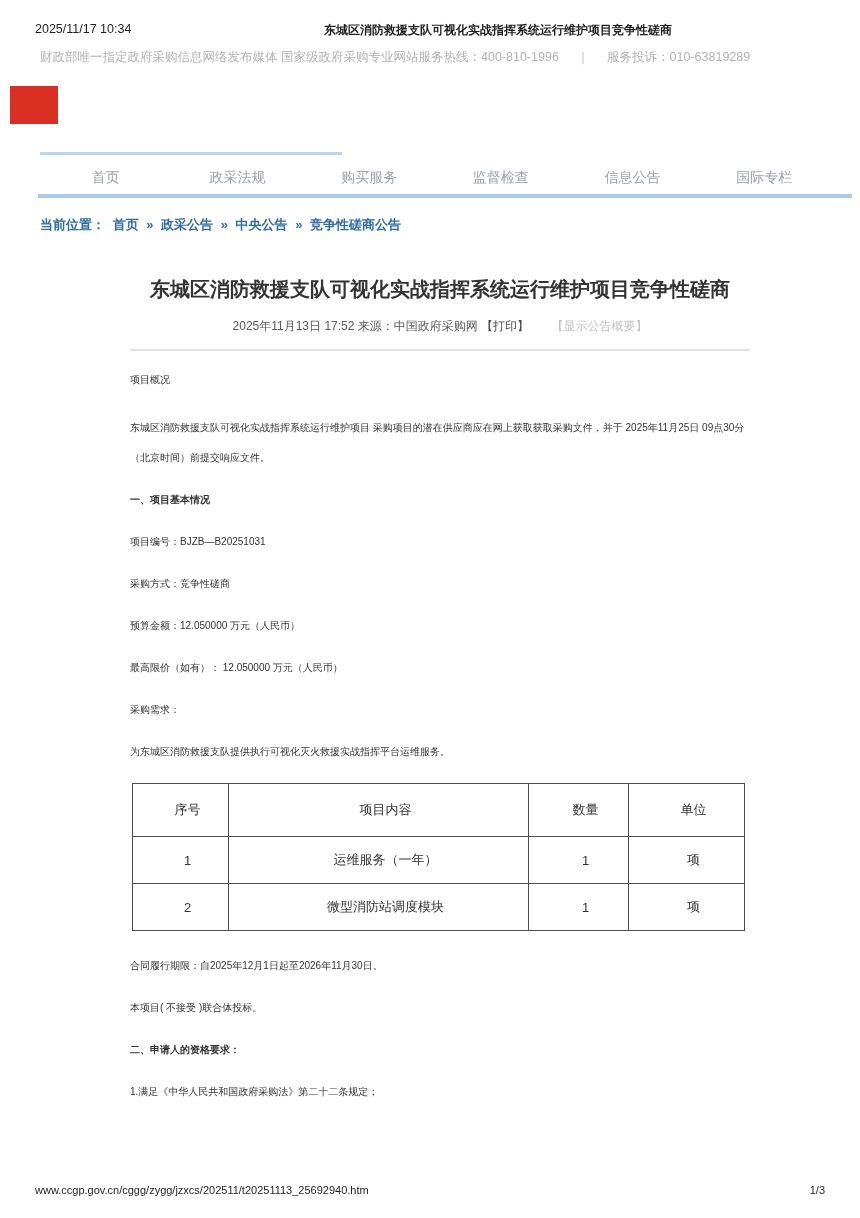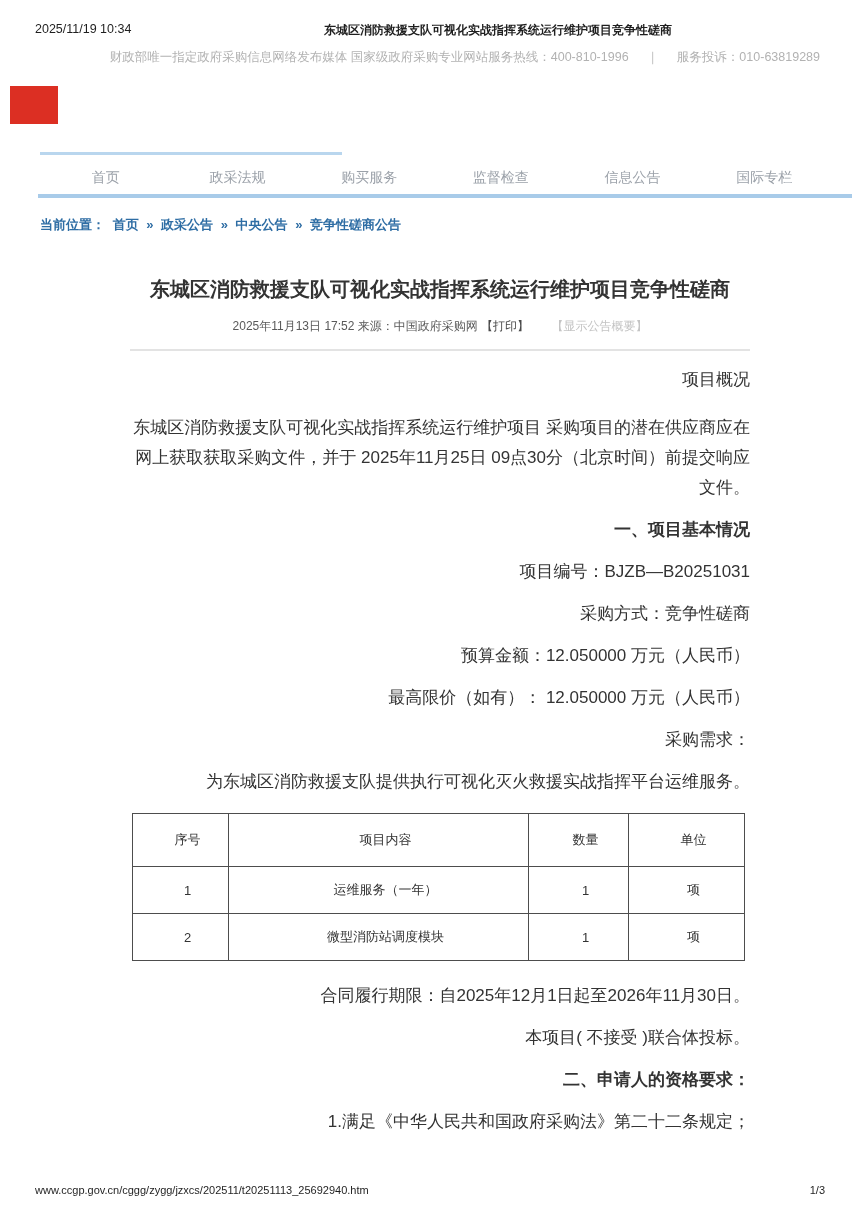--- a/index.html
+++ b/index.html
@@ -7,21 +7,21 @@
   body {
     width:860px; height:1218px; position:relative; overflow:hidden;
     font-family:"Liberation Sans","DejaVu Sans",sans-serif; color:#333;
   }
 
   
   .print-datetime { position:absolute; top:22px; left:35px; font-size:12.5px; color:#1f1f1f; }
   .print-doctitle { position:absolute; top:22px; left:324px; font-size:12px; font-weight:600; color:#1f1f1f; letter-spacing:0; }
 
   
-  .site-subrow { position:absolute; top:49px; left:40px; right:40px; display:flex; justify-content:flex-end; font-size:12.5px; color:#b2b2b2; }
+  .site-subrow { position:absolute; top:49px; left:40px; right:40px; display:flex; justify-content:flex-start; font-size:12.5px; color:#b2b2b2; }
   .site-subrow .svc { display:flex; gap:18px; }
 
   
   .logo-block { position:absolute; top:86px; left:10px; width:48px; height:38px; background:#dc2f23; }
 
   
   .nav-topline { position:absolute; top:152px; left:40px; width:302px; height:3px; background:#b9d6ee; }
   .nav-items { position:absolute; top:164px; left:40px; width:790px; display:flex; }
   .nav-item { flex:1; text-align:center; font-size:14px; color:#9ba1a9; line-height:26px; cursor:pointer; }
   .nav-bottomline { position:absolute; top:194px; left:38px; width:814px; height:4px; background:#a8cbe9; }
@@ -32,42 +32,42 @@
   .crumb-link { cursor:pointer; }
 
   
   .article { position:absolute; top:276px; left:130px; width:620px; }
   .article-title { font-size:20px; line-height:26px; font-weight:bold; color:#333; text-align:center; }
   .article-meta { margin-top:16px; text-align:center; font-size:12px; color:#595959; }
   .article-meta .btn-print { color:#4a4a4a; cursor:pointer; }
   .article-meta .btn-summary { color:#c4c4c4; cursor:pointer;margin-left:19px; }
   .article-divider { margin-top:14px; border-top:2px solid #e3e3e3; }
 
-  .article p { font-size:17px; line-height:30px; color:#333; padding:6px 0; margin:0;text-align:right; }
+  .article p { font-size:10px; line-height:30px; color:#333; padding:6px 0; margin:0; }
   .article p.first { padding-top:14px; }
   .article p.pad12 { padding-top:12px; }
   .article p.bold { font-weight:bold; }
 
   
   table.goods { border-collapse:collapse; margin:10px 0 14px 2px; width:612px; table-layout:fixed; }
   table.goods th, table.goods td {
     border:1px solid #4d4d4d; text-align:center; vertical-align:middle;
     font-size:13px; color:#333; font-weight:normal;padding-left:14px;
   }
   table.goods th { height:53px; }
   table.goods td { height:47px; }
   .col-idx { width:96px; } .col-content { width:300px; } .col-qty { width:100px; } .col-unit { width:116px; }
 
   
   .print-footer { position:absolute; top:1184px; left:35px; right:35px; display:flex; justify-content:space-between; font-size:11px; color:#1f1f1f; }
 </style>
 </head>
 <body>
 
-<div class="print-datetime">2025/11/19 10:34</div>
+<div class="print-datetime">2025/11/17 10:34</div>
 <div class="print-doctitle">东城区消防救援支队可视化实战指挥系统运行维护项目竞争性磋商</div>
 
 <div class="site-subrow">
   <div>财政部唯一指定政府采购信息网络发布媒体 国家级政府采购专业网站</div>
   <div class="svc">
     <span>服务热线：400-810-1996</span>
     <span>｜</span>
     <span>服务投诉：010-63819289</span>
   </div>
 </div>

